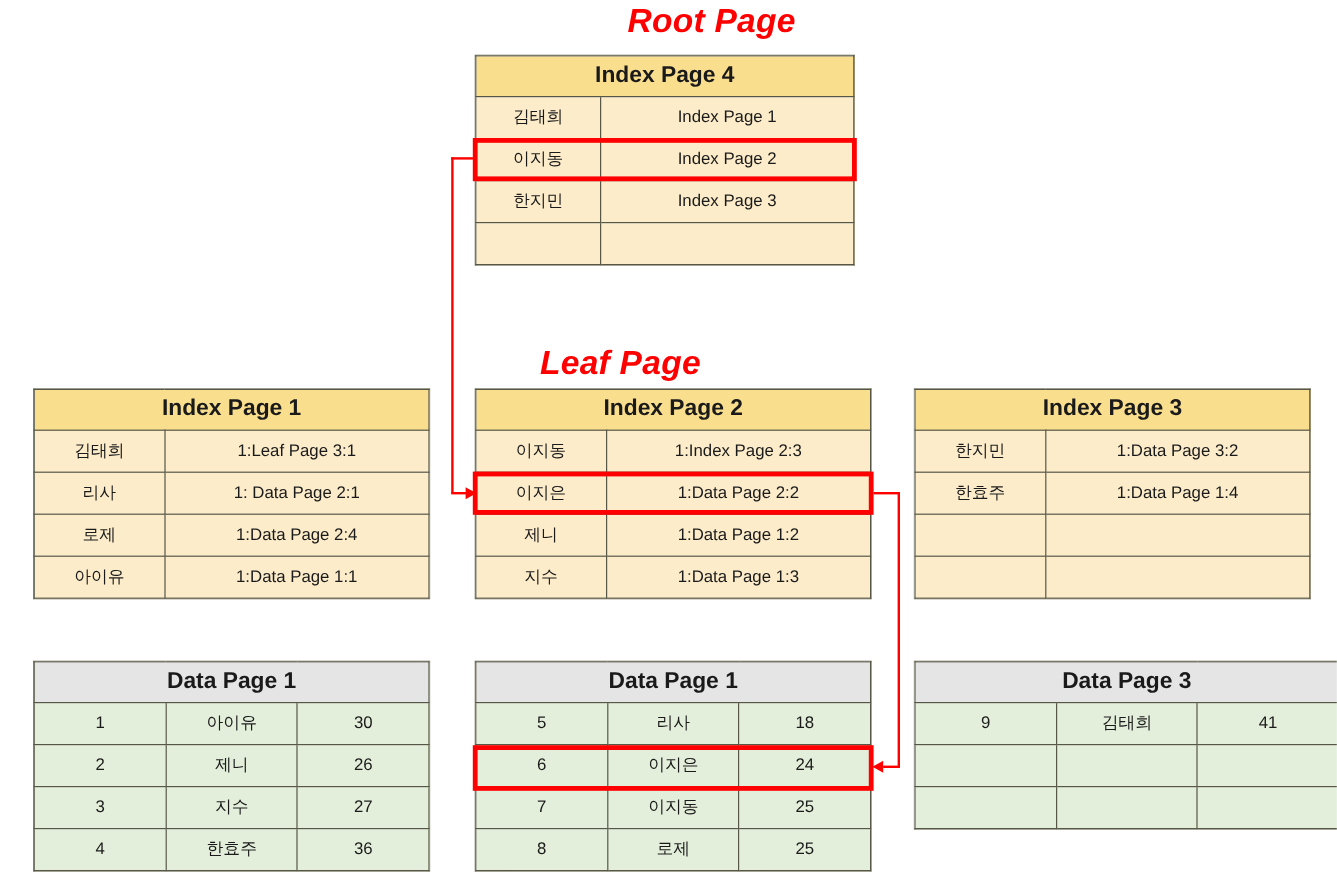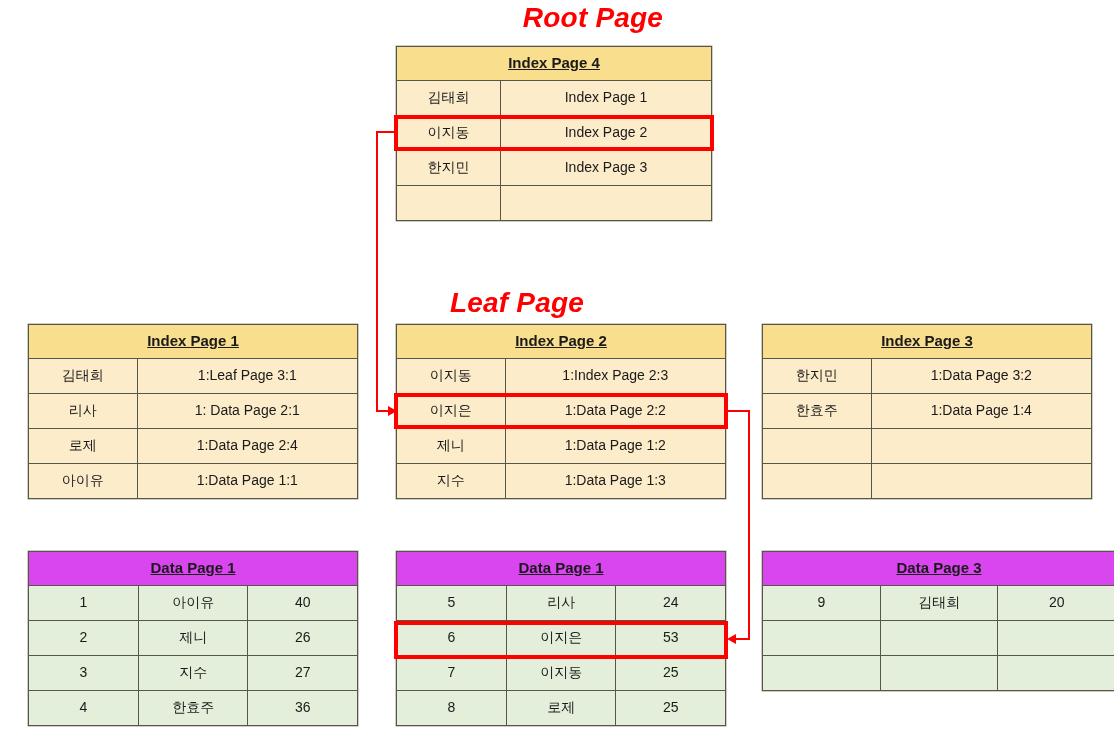--- a/index.html
+++ b/index.html
@@ -41,31 +41,30 @@
     padding: 0;
     height: 34px;
     text-align: center;
     vertical-align: middle;
     font-size: 14px;
     color: #1a1a1a;
     line-height: 1.1;
   }
   .page-table th {
     font-weight: bold;
-    font-size: 15px;
+    font-size: 19px;
     height: 33px;
-    text-decoration: underline;
   }
 
   
   .index-page th { background: #f9de8e; }
   .index-page td { background: #fcecca; }
 
   
-  .data-page th { background: #d946ef; }
+  .data-page th { background: #e5e5e5; }
   .data-page td { background: #e3efda; }
 
   
   .hl-box {
     position: absolute;
     border: 4px solid #ff0000;
     box-sizing: border-box;
     pointer-events: none;
   }
 
@@ -220,21 +219,21 @@
     </colgroup>
   <thead>
       <tr>
     <th colspan="3">Data Page 1</th>
   </tr>
     </thead>
   <tbody id="data-body-0">
       <tr>
         <td>1</td>
         <td>아이유</td>
-        <td>40</td>
+        <td>30</td>
       </tr>
       <tr>
         <td>2</td>
         <td>제니</td>
         <td>26</td>
       </tr>
       <tr>
         <td>3</td>
         <td>지수</td>
         <td>27</td>
@@ -255,26 +254,26 @@
     </colgroup>
   <thead>
       <tr>
     <th colspan="3">Data Page 1</th>
   </tr>
     </thead>
   <tbody id="data-body-1">
       <tr>
         <td>5</td>
         <td>리사</td>
-        <td>24</td>
+        <td>18</td>
       </tr>
       <tr>
         <td>6</td>
         <td>이지은</td>
-        <td>53</td>
+        <td>24</td>
       </tr>
       <tr>
         <td>7</td>
         <td>이지동</td>
         <td>25</td>
       </tr>
       <tr>
         <td>8</td>
         <td>로제</td>
         <td>25</td>
@@ -291,21 +290,21 @@
     </colgroup>
   <thead>
       <tr>
     <th colspan="3">Data Page 3</th>
   </tr>
     </thead>
   <tbody id="data-body-2">
       <tr>
         <td>9</td>
         <td>김태희</td>
-        <td>20</td>
+        <td>41</td>
       </tr>
       <tr>
         <td></td>
         <td></td>
         <td></td>
       </tr>
       <tr>
         <td></td>
         <td></td>
         <td></td>

